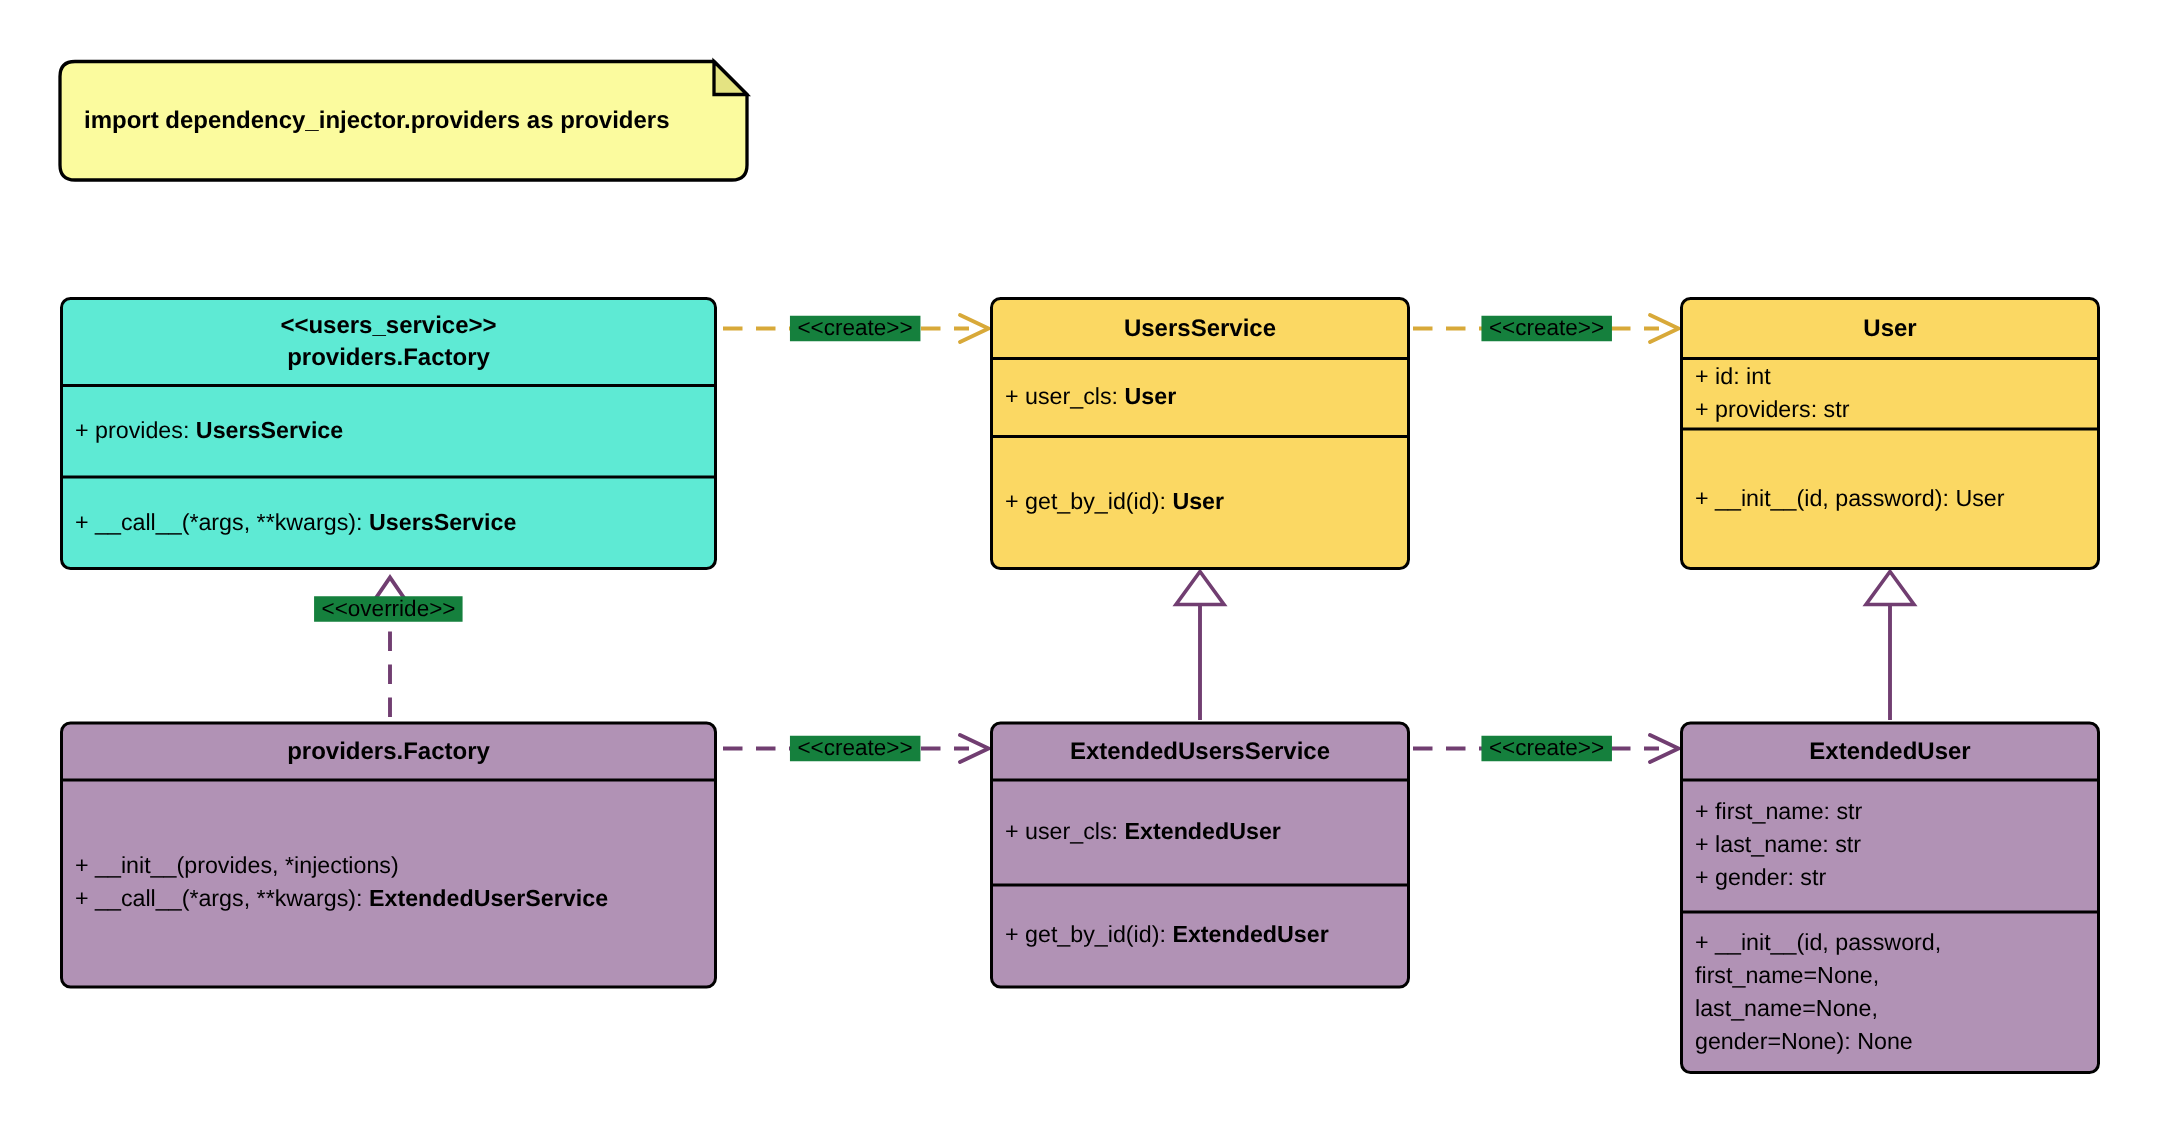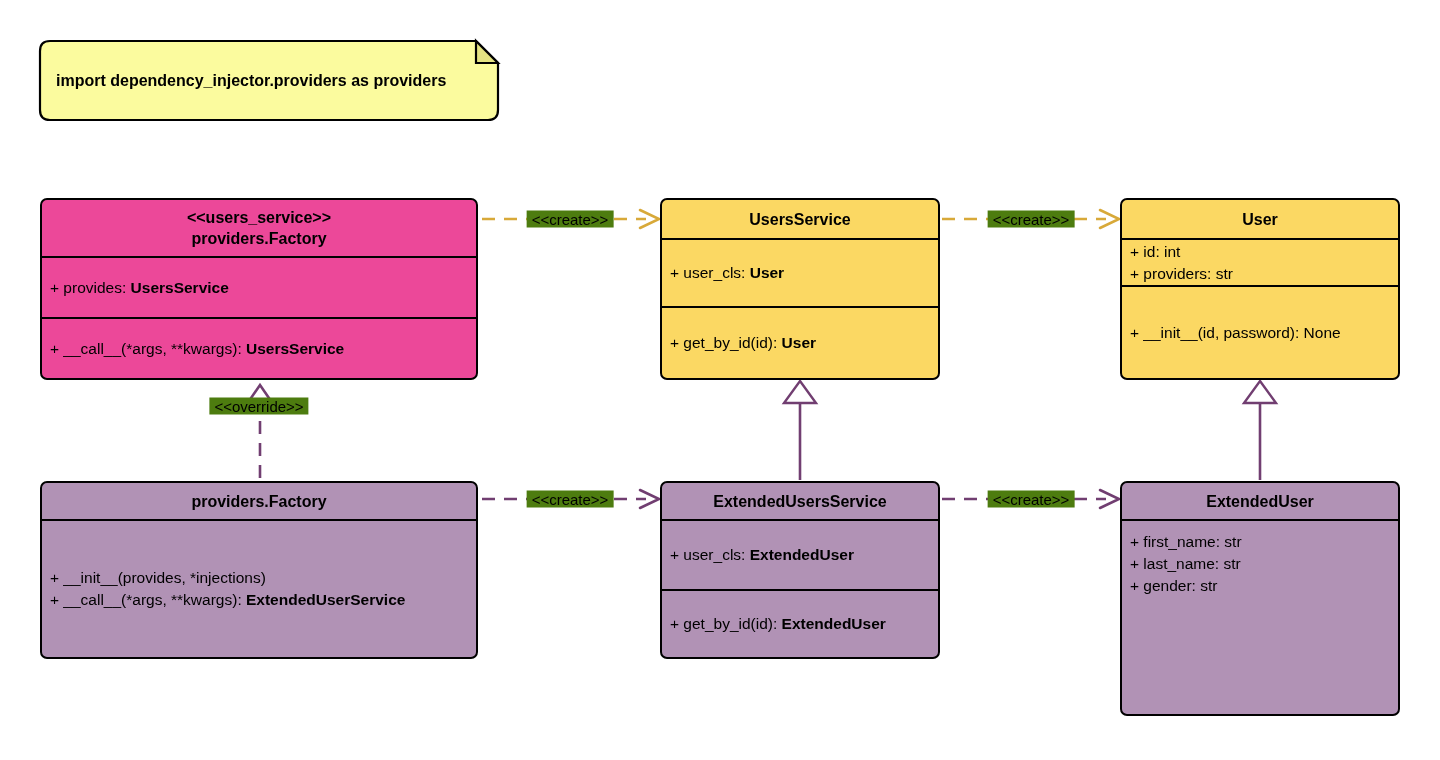--- a/index.html
+++ b/index.html
@@ -32,21 +32,21 @@
   .b { font-weight:bold; }
   .wrap-narrow { max-width:205px; }
 
   .note-text {
     position:absolute; left:56px; top:43px; width:430px; height:75px;
     display:flex; align-items:center;
     font-weight:bold; font-size:16px;
   }
   .edge-label {
     position:absolute; transform:translate(-50%,-50%);
-    background:#4d7c0f; padding:0 5px;
+    background:#15803d; padding:0 5px;
     font-size:15px; white-space:nowrap;
   }
 </style>
 </head>
 <body>
 
 <div id="stage">
 
   <svg class="overlay">
 
@@ -70,55 +70,55 @@
 
     <path class="solid" d="M800 480 V403" stroke="#713E71"></path>
     <path class="tri" d="M800 381 L816 403 L784 403 Z" fill="#ffffff" stroke="#713E71"></path>
 
     <path class="solid" d="M1260 480 V403" stroke="#713E71"></path>
     <path class="tri" d="M1260 381 L1276 403 L1244 403 Z" fill="#ffffff" stroke="#713E71"></path>
   </svg>
 
   <div class="note-text">import dependency_injector.providers as providers</div>
 
-  <div class="uml" style="left: 40px; top: 198px; width: 438px; height: 182px; background-color: #ec4899;">
+  <div class="uml" style="left: 40px; top: 198px; width: 438px; height: 182px; background-color: #5eead4;">
     <div class="hdr" style="height:56px">
       <div>&lt;&lt;users_service&gt;&gt;</div>
       <div>providers.Factory</div>
     </div>
     <div class="sec" style="height:61px">
       <div><span>+ provides: </span><span class="b">UsersService</span></div>
     </div>
     <div class="sec grow">
       <div><span>+ __call__(*args, **kwargs): </span><span class="b">UsersService</span></div>
     </div>
   </div>
 
   <div class="uml" style="left: 660px; top: 198px; width: 280px; height: 182px; background-color: rgb(251, 216, 99);">
     <div class="hdr" style="height:38px">
       <div>UsersService</div>
     </div>
-    <div class="sec" style="height:68px">
+    <div class="sec" style="height:52px">
       <div><span>+ user_cls: </span><span class="b">User</span></div>
     </div>
     <div class="sec grow">
       <div><span>+ get_by_id(id): </span><span class="b">User</span></div>
     </div>
   </div>
 
   <div class="uml" style="left: 1120px; top: 198px; width: 280px; height: 182px; background-color: rgb(251, 216, 99);">
     <div class="hdr" style="height:38px">
       <div>User</div>
     </div>
     <div class="sec" style="height:47px">
       <div><span>+ id: int</span><span class="b"></span></div>
       <div><span>+ providers: str</span><span class="b"></span></div>
     </div>
     <div class="sec grow">
-      <div><span>+ __init__(id, password): None</span><span class="b"></span></div>
+      <div><span>+ __init__(id, password): User</span><span class="b"></span></div>
     </div>
   </div>
 
   <div class="uml" style="left: 40px; top: 481px; width: 438px; height: 178px; background-color: rgb(177, 146, 181);">
     <div class="hdr" style="height:36px">
       <div>providers.Factory</div>
     </div>
     <div class="sec grow">
       <div><span>+ __init__(provides, *injections)</span><span class="b"></span></div>
       <div><span>+ __call__(*args, **kwargs): </span><span class="b">ExtendedUserService</span></div>
@@ -139,20 +139,23 @@
 
   <div class="uml" style="left: 1120px; top: 481px; width: 280px; height: 235px; background-color: rgb(177, 146, 181);">
     <div class="hdr" style="height:36px">
       <div>ExtendedUser</div>
     </div>
     <div class="sec" style="height:88px">
       <div><span>+ first_name: str</span><span class="b"></span></div>
       <div><span>+ last_name: str</span><span class="b"></span></div>
       <div><span>+ gender: str</span><span class="b"></span></div>
     </div>
+    <div class="sec grow">
+      <div class="wrap-narrow"><span>+ __init__(id, password, first_name=None, last_name=None, gender=None): None</span><span class="b"></span></div>
+    </div>
   </div>
 
   <div class="edge-label" style="left:570px;top:219px">&lt;&lt;create&gt;&gt;</div>
   <div class="edge-label" style="left:1031px;top:219px">&lt;&lt;create&gt;&gt;</div>
   <div class="edge-label" style="left:570px;top:499px">&lt;&lt;create&gt;&gt;</div>
   <div class="edge-label" style="left:1031px;top:499px">&lt;&lt;create&gt;&gt;</div>
   <div class="edge-label" style="left:259px;top:406px">&lt;&lt;override&gt;&gt;</div>
 
 </div>
 

